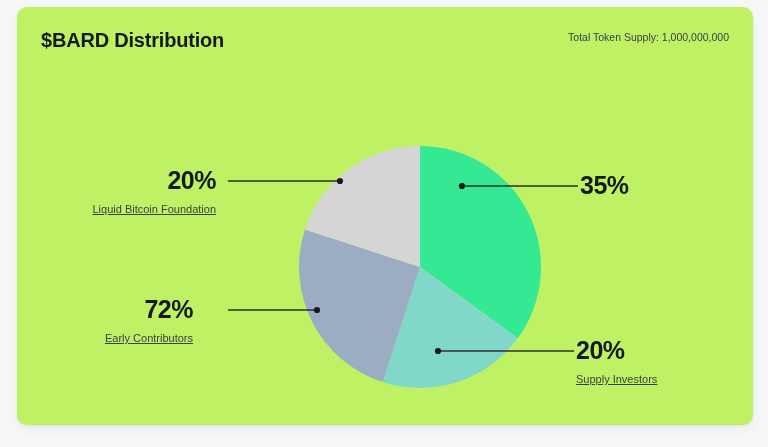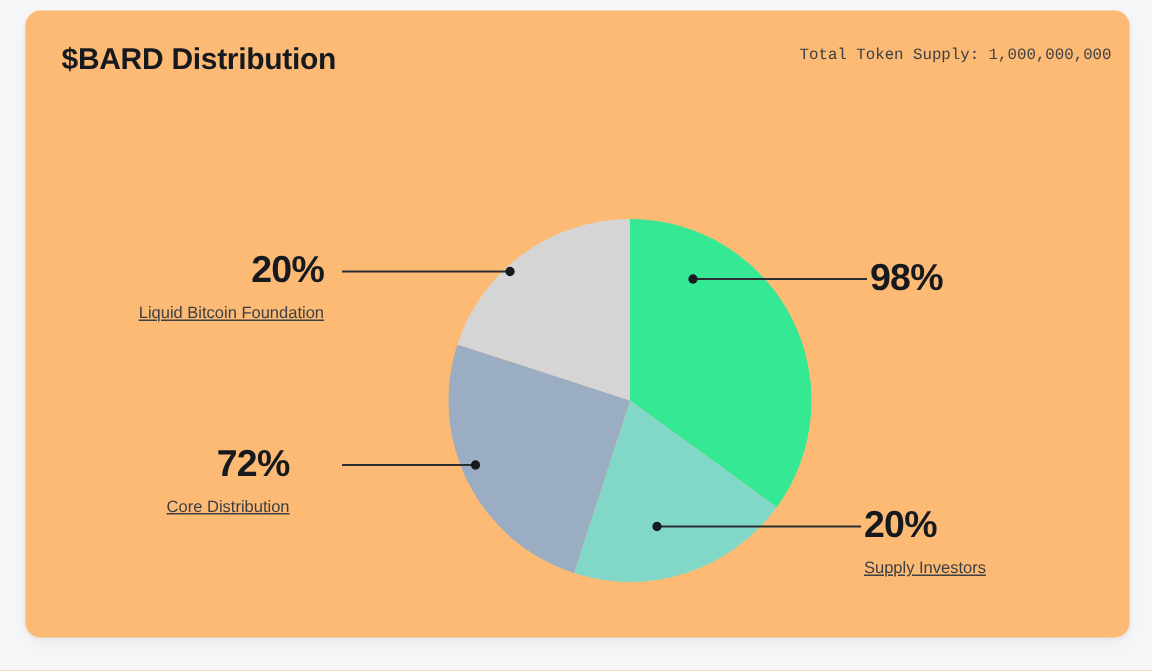--- a/index.html
+++ b/index.html
@@ -20,43 +20,42 @@
     height: 447px;
   }
 
   
   .card {
     position: absolute;
     left: 17px;
     top: 7px;
     width: 736px;
     height: 418px;
-    background: #fdba74;
+    background: #bef264;
     border-radius: 10px;
     box-shadow: 0 1px 3px rgba(20,25,35,0.07), 0 6px 14px rgba(20,25,35,0.04);
     overflow: hidden;
   }
 
   
   .title {
     position: absolute;
     left: 24px;
     top: 22px;
     font-size: 20px;
     font-weight: bold;
     color: #16191d;
     letter-spacing: -0.2px;
     white-space: nowrap;
   }
   .supply-block {
     position: absolute;
-    right: 12px;
+    right: 24px;
     top: 22px;
     text-align: center;
-    font-family: Liberation Mono, monospace;
   }
   .supply-line {
     font-size: 10.5px;
     color: #3c4044;
     line-height: 16px;
     white-space: nowrap;
   }
 
   
   .pie-wrap {
@@ -152,25 +151,25 @@
       </g>
     </svg>
 
     <div class="callout left" style="right:537px; top:160px;">
       <div class="pct">20%</div>
       <div class="cat">Liquid Bitcoin Foundation</div>
     </div>
 
     <div class="callout left" style="right:560px; top:289px;">
       <div class="pct">72%</div>
-      <div class="cat">Core Distribution</div>
+      <div class="cat">Early Contributors</div>
     </div>
 
     <div class="callout right" style="left:563px; top:165px;">
-      <div class="pct">98%</div>
+      <div class="pct">35%</div>
     </div>
 
     <div class="callout right" style="left:559px; top:330px;">
       <div class="pct">20%</div>
       <div class="cat">Supply Investors</div>
     </div>
 
   </div>
 </div>
 

